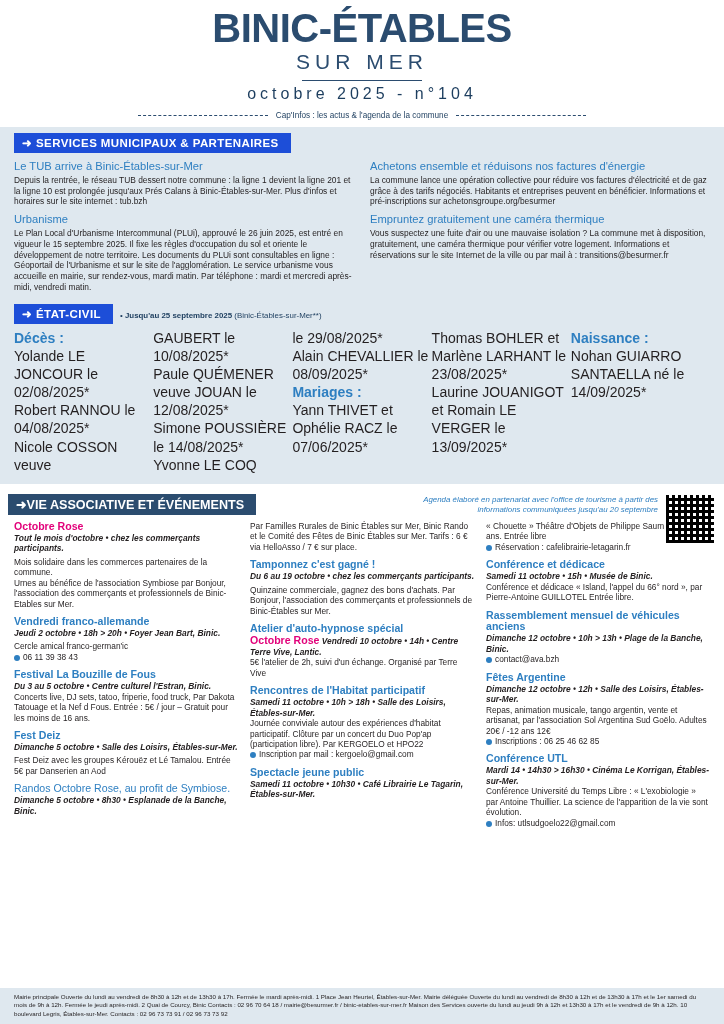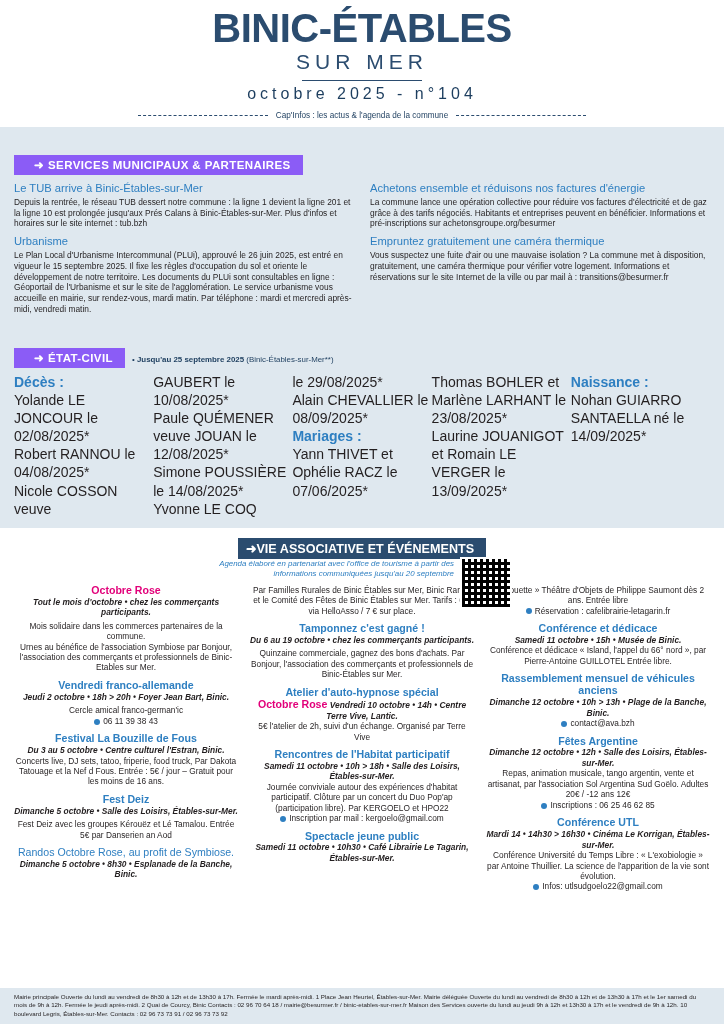--- a/index.html
+++ b/index.html
@@ -33,27 +33,26 @@
   .dashline { width: 130px; border-top: 1px dashed #2b4c6f; height: 0; }
   .capinfos { font-size: 8.2px; color: #1c3d5e; }
 
   .band {
     background: #dfe8ef;
     padding: 6px 14px 10px 14px;
     margin-top: 7px;
   }
   .sectionbar {
     display: inline-block;
-    background: #8b5cf6;
+    background: #1d4ed8;
     color: #fff;
     font-weight: bold;
     font-size: 11.5px;
-    padding: 3px 12px 3px 20px;
+    padding: 3px 12px 3px 8px;
     letter-spacing: 0.4px;
-    margin-top: 22px;
   }
   .sectionbar .arrow { margin-right: 4px; }
   .two-col {
     display: flex; gap: 16px; margin-top: 7px;
   }
   .col { width: 50%; }
   .h-blue {
     color: #2e7fc1; font-size: 11.2px; font-weight: normal; margin-bottom: 2px;
     line-height: 1.15;
   }
@@ -66,42 +65,42 @@
   .etatcivil-meta { font-size: 7.9px; color: #1c3d5e; }
   .etatcivil-meta b { font-weight: bold; }
   .ec-grid {
     display: flex; margin-top: 5px; font-size: 14px;
   }
   .ec-col { flex: 1; line-height: 1.3; }
   .ec-label { color: #2e7fc1; font-weight: bold; }
   .ec-col .nm { }
 
   .assoc-head {
-    display: flex; align-items: center; justify-content: space-between;
-    margin-top: 10px; padding: 0 8px; flex-direction: column;
+    display: flex; align-items: flex-end; justify-content: space-between;
+    margin-top: 10px; padding: 0 8px;
   }
   .assoc-bar {
     display: inline-block; background: #2b4c6f; color: #fff;
     font-weight: bold; font-size: 12.6px; padding: 3px 12px 3px 8px;
   }
   .agenda-note {
     font-size: 7.9px; font-style: italic; color: #2e7fc1; text-align: right;
     line-height: 1.25; width: 300px; padding-right: 58px; position: relative;
   }
   .qr {
     position: absolute; right: 0; top: -2px; width: 52px; height: 52px;
     background:
       repeating-linear-gradient(90deg,#000 0 3px,#fff 3px 6px),
       repeating-linear-gradient(0deg,#000 0 3px,#fff 3px 6px);
     background-blend-mode: multiply;
     border: 2px solid #fff;
   }
 
   .three-col {
-    display: flex; gap: 12px; padding: 6px 14px 0 14px; text-align: center;
+    display: flex; gap: 12px; padding: 6px 14px 0 14px;
   }
   .tc { width: 33.33%; }
   .ev-title-pink { color: #e2007a; font-size: 10.6px; font-weight: bold; line-height: 1.12; }
   .ev-title-blue { color: #2e7fc1; font-size: 10.6px; font-weight: bold; line-height: 1.12; }
   .ev-title-blue.reg { font-weight: normal; }
   .ev-sub { font-style: italic; font-weight: bold; font-size: 8.4px; line-height: 1.25; }
   .ev-body { font-size: 8.3px; line-height: 1.26; }
   .ev { margin-bottom: 7px; }
   .phone-dot, .bullet-dot {
     display: inline-block; width: 6px; height: 6px; border-radius: 50%;

